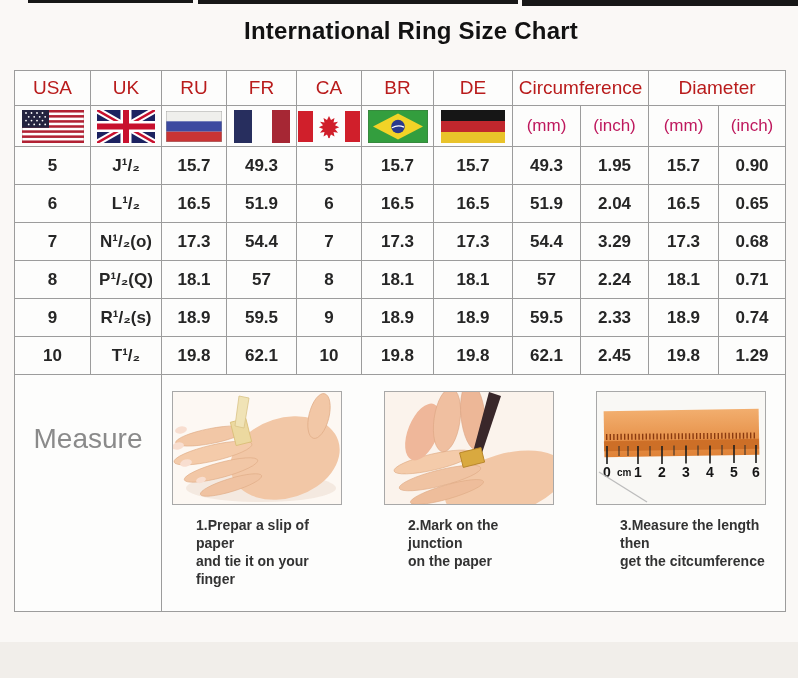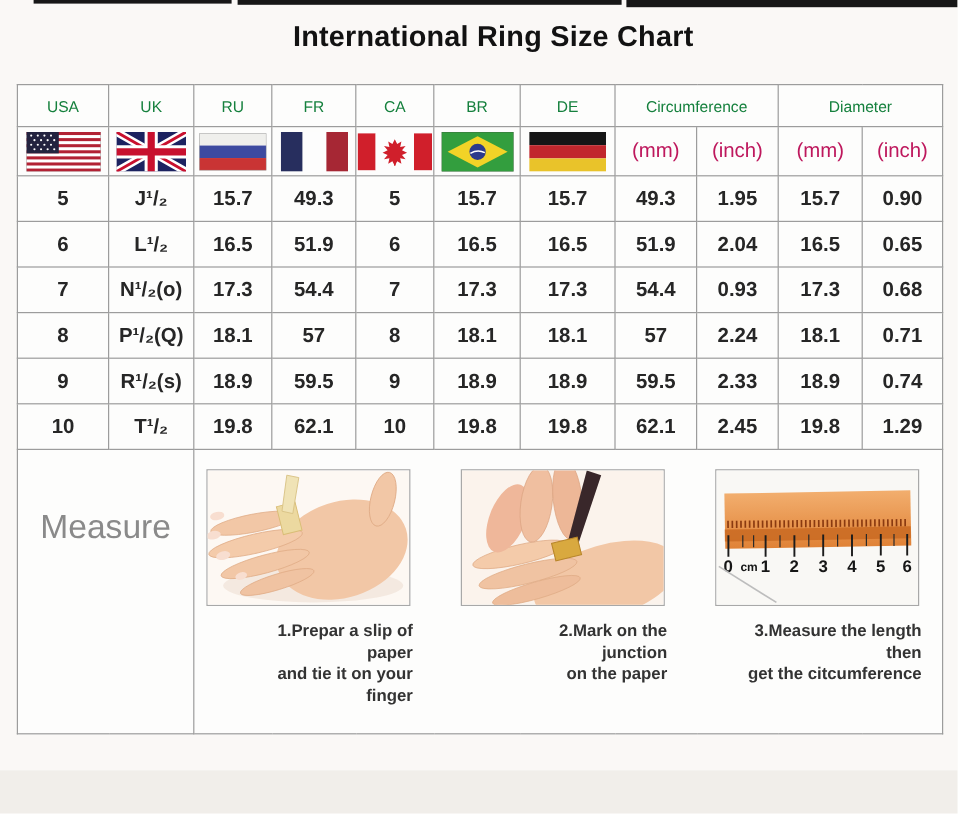--- a/index.html
+++ b/index.html
@@ -21,41 +21,41 @@
   }
   table.ring{
     position:absolute;top:70px;left:14px;
     border-collapse:collapse;table-layout:fixed;width:771px;
     background:#fdfdfc;
   }
   table.ring th,table.ring td{
     border:1px solid #9c9c9c;text-align:center;vertical-align:middle;
     padding:0;overflow:hidden;
   }
-  tr.r-head th{height:34px;font-size:13px;font-weight:normal;color:#15803d;}
+  tr.r-head th{height:34px;font-size:19px;font-weight:normal;color:#b91c1c;}
   tr.r-flags td{height:40px;}
   tr.r-flags td.sub{font-size:17px;color:#be185d;}
   tbody.rows td{height:37px;font-size:17px;font-weight:600;color:#262626;}
   tr.r-measure td{height:188px;vertical-align:top;}
   td.measure-label{
     font-size:28px;color:#8a8a8a;vertical-align:top;
     padding-top:48px !important;text-align:center;
   }
   .steps{
     display:flex;gap:40px;padding:16px 0 0 10px;align-items:flex-start;
   }
   .step{width:172px;}
   .step-img{
     width:168px;height:112px;border:1px solid #a8a8a8;background:#fff;
     box-sizing:content-box;
   }
   .step-img svg{display:block;}
   .caption{
     margin:12px 0 0 24px;font-size:14px;font-weight:bold;color:#333;
-    line-height:1.28;text-align:right;
+    line-height:1.28;text-align:left;
   }
   .flag{display:inline-block;vertical-align:middle;}
   .bottom-strip{
     position:absolute;left:0;top:642px;width:798px;height:36px;
     background:#f1eeea;
   }
 </style>
 </head>
 <body>
 
@@ -208,21 +208,21 @@
       </tr>
       <tr>
         <td>7</td>
         <td>N¹/₂(o)</td>
         <td>17.3</td>
         <td>54.4</td>
         <td>7</td>
         <td>17.3</td>
         <td>17.3</td>
         <td>54.4</td>
-        <td>0.93</td>
+        <td>3.29</td>
         <td>17.3</td>
         <td>0.68</td>
       </tr>
       <tr>
         <td>8</td>
         <td>P¹/₂(Q)</td>
         <td>18.1</td>
         <td>57</td>
         <td>8</td>
         <td>18.1</td>

